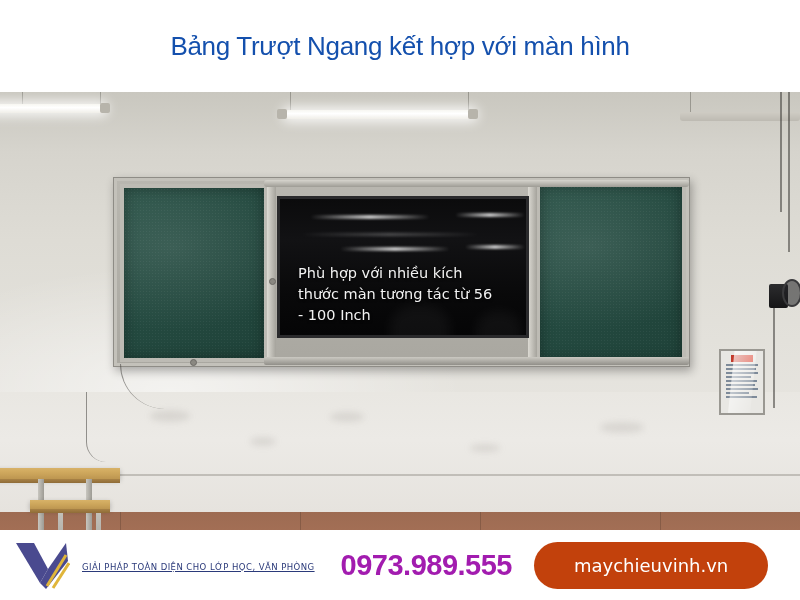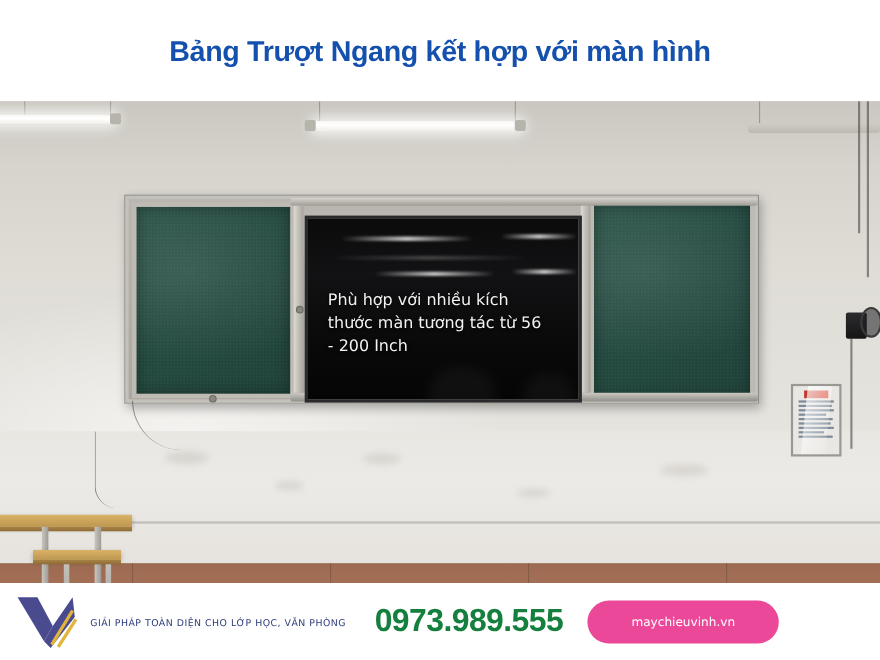--- a/index.html
+++ b/index.html
@@ -13,21 +13,21 @@
 
   
   .header {
     position:absolute; left:0; top:0; width:800px; height:92px;
     background:#ffffff;
     display:flex; flex-direction:column;
     align-items:center; justify-content:center;
   }
   .title-line {
     font-size:26px;
-    font-weight:bold;
+    font-weight:normal;
     color:#1450ad;
     line-height:34px;
     letter-spacing:-0.3px;
     white-space:nowrap;
   }
 
   
   .photo {
     position:absolute; left:0; top:92px; width:800px; height:438px;
     overflow:hidden;
@@ -89,21 +89,21 @@
       linear-gradient(135deg,#2c5449 0%, #244a40 45%, #1f4239 100%);
     border:4px solid #bdbbb4;
     box-shadow:inset 0 0 14px rgba(0,0,0,.35);
   }
   .green-panel::after {
     content:""; position:absolute; inset:0;
     background-image:radial-gradient(rgba(255,255,255,.05) 0.5px, transparent 0.6px);
     background-size:3px 3px;
   }
   .screen {
-    position:absolute; left:163px; top:18px; width:252px; height:170px;
+    position:absolute; left:163px; top:18px; width:252px; height:142px;
     background:linear-gradient(to bottom,#0b0b0c 0%, #121214 30%, #09090a 70%, #050506 100%);
     border:3px solid #2a2a2c;
     overflow:hidden;
   }
   .screen-refl {
     position:absolute; height:4px; border-radius:2px;
     background:linear-gradient(to right, rgba(255,255,255,0), rgba(255,255,255,.75), rgba(255,255,255,0));
     filter:blur(1px);
   }
   .screen-refl-dim {
@@ -215,29 +215,29 @@
   .logo-mark {
     position:relative; width:56px; height:52px; margin-left:14px; flex:none;
   }
   .brand-block { margin-left:12px; flex:none; }
   .brand-name {
     font-size:19px; color:#2b3a7a; letter-spacing:1.5px;
     font-family:"DejaVu Sans", sans-serif; line-height:22px;
   }
   .brand-tag {
     font-size:8.5px; color:#2b3a7a; letter-spacing:.45px;
-    font-family:"DejaVu Sans", sans-serif; margin-top:3px; white-space:nowrap;
+    font-family:"DejaVu Sans", sans-serif; margin-top:3px; white-space:nowrap;text-decoration:underline;
   }
   .phone {
-    margin-left:26px; font-size:29px; font-weight:bold; color:#15803d;
+    margin-left:26px; font-size:29px; font-weight:bold; color:#a21caf;
     letter-spacing:-0.5px; flex:none;
   }
   .site-btn {
-    margin-left:22px; background:#ec4899; color:#ffffff;
-    border-radius:28px; padding:13px 40px; font-size:11px;
+    margin-left:22px; background:#c2410c; color:#ffffff;
+    border-radius:28px; padding:13px 40px; font-size:18px;
     font-family:"DejaVu Sans", sans-serif; white-space:nowrap; flex:none;
     border:none; cursor:pointer;
   }
 </style>
 </head>
 <body>
 
 <div class="header">
   <div class="title-line">Bảng Trượt Ngang kết hợp với màn hình</div>
 </div>
@@ -288,21 +288,21 @@
       <div class="screen-refl" style="left:30px;top:16px;width:120px;"></div>
       <div class="screen-refl" style="left:175px;top:14px;width:70px;"></div>
       <div class="screen-refl-dim" style="left:20px;top:34px;width:180px;"></div>
       <div class="screen-refl" style="left:60px;top:48px;width:110px;"></div>
       <div class="screen-refl" style="left:185px;top:46px;width:60px;"></div>
       <div class="screen-shadow-blob" style="left:110px;width:60px;height:40px;"></div>
       <div class="screen-shadow-blob" style="left:196px;width:46px;height:34px;"></div>
       <div class="screen-text">
         <div>Phù hợp với nhiều kích</div>
         <div>thước màn tương tác từ 56</div>
-        <div>- 200 Inch</div>
+        <div>- 100 Inch</div>
       </div>
     </div>
 
     <div class="knob" style="left:76px;top:181px;"></div>
     <div class="knob" style="left:155px;top:100px;"></div>
   </div>
 
   <div class="cable" style="left:120px;top:272px;width:70px;height:45px;"></div>
   <div class="cable" style="left:86px;top:300px;width:40px;height:70px; border-bottom-left-radius:20px;"></div>
 

